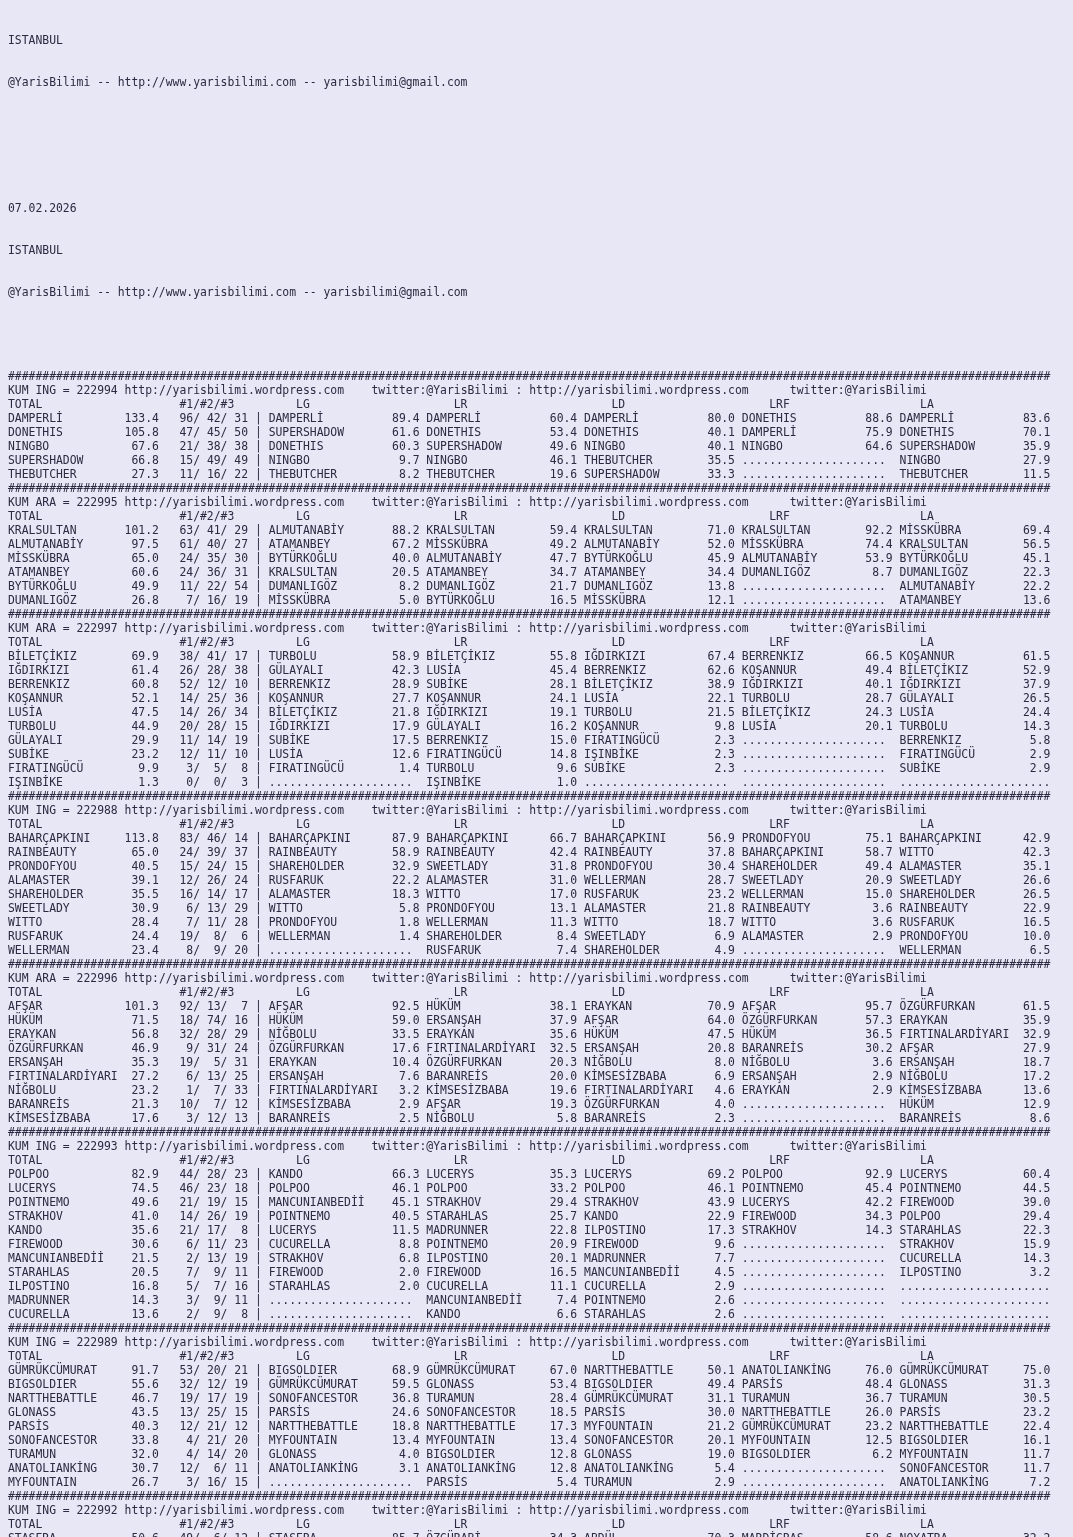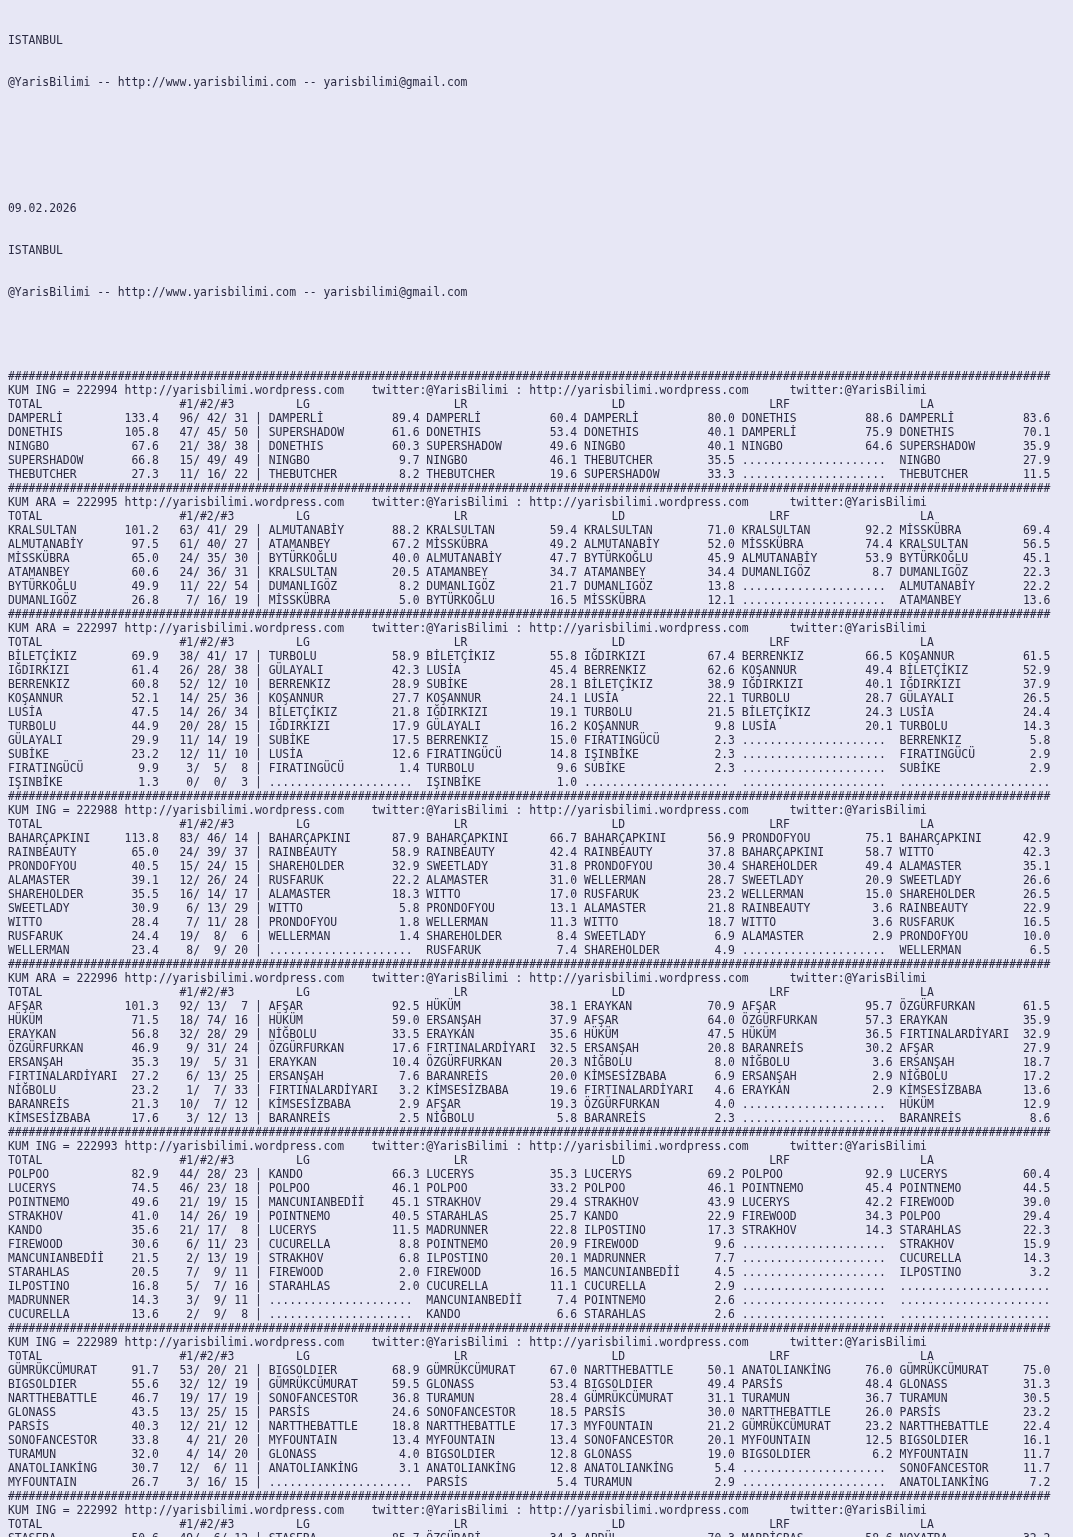--- a/index.html
+++ b/index.html
@@ -20,18 +20,18 @@
   .ln span{white-space:pre;}
 </style>
 </head>
 <body style="background: rgb(231, 231, 245); color: rgb(42, 42, 66);">
 
 <div class="doc" id="doc">
   <div class="ln">ISTANBUL</div>
   <div class="ln">@YarisBilimi -- http://www.yarisbilimi.com -- yarisbilimi@gmail.com</div>
   <div class="ln"></div>
   <div class="ln"></div>
-  <div class="ln">09.02.2026</div>
+  <div class="ln">07.02.2026</div>
   <div class="ln">ISTANBUL</div>
   <div class="ln">@YarisBilimi -- http://www.yarisbilimi.com -- yarisbilimi@gmail.com</div>
   <div class="ln"></div>
   <div id="blocks"><div class="ln"><span>########################################################################################################################################################</span></div><div class="ln"><span>KUM ING = 222994</span><span> http://yarisbilimi.wordpress.com</span><span>    twitter:@YarisBilimi</span><span> : http://yarisbilimi.wordpress.com</span><span>      twitter:@YarisBilimi</span></div><div class="ln"><span>TOTAL                    #1/#2/#3         LG                     LR                     LD                     LRF                   LA</span></div><div class="ln"><span>DAMPERLİ         </span><span>133.4</span><span>   96/ 42/ 31</span><span> | </span><span>DAMPERLİ          89.4 </span><span>DAMPERLİ          60.4 </span><span>DAMPERLİ          80.0 </span><span>DONETHIS          88.6 </span><span>DAMPERLİ          83.6</span></div><div class="ln"><span>DONETHIS         </span><span>105.8</span><span>   47/ 45/ 50</span><span> | </span><span>SUPERSHADOW       61.6 </span><span>DONETHIS          53.4 </span><span>DONETHIS          40.1 </span><span>DAMPERLİ          75.9 </span><span>DONETHIS          70.1</span></div><div class="ln"><span>NINGBO           </span><span> 67.6</span><span>   21/ 38/ 38</span><span> | </span><span>DONETHIS          60.3 </span><span>SUPERSHADOW       49.6 </span><span>NINGBO            40.1 </span><span>NINGBO            64.6 </span><span>SUPERSHADOW       35.9</span></div><div class="ln"><span>SUPERSHADOW      </span><span> 66.8</span><span>   15/ 49/ 49</span><span> | </span><span>NINGBO             9.7 </span><span>NINGBO            46.1 </span><span>THEBUTCHER        35.5 </span><span>.....................  </span><span>NINGBO            27.9</span></div><div class="ln"><span>THEBUTCHER       </span><span> 27.3</span><span>   11/ 16/ 22</span><span> | </span><span>THEBUTCHER         8.2 </span><span>THEBUTCHER        19.6 </span><span>SUPERSHADOW       33.3 </span><span>.....................  </span><span>THEBUTCHER        11.5</span></div><div class="ln"><span>########################################################################################################################################################</span></div><div class="ln"><span>KUM ARA = 222995</span><span> http://yarisbilimi.wordpress.com</span><span>    twitter:@YarisBilimi</span><span> : http://yarisbilimi.wordpress.com</span><span>      twitter:@YarisBilimi</span></div><div class="ln"><span>TOTAL                    #1/#2/#3         LG                     LR                     LD                     LRF                   LA</span></div><div class="ln"><span>KRALSULTAN       </span><span>101.2</span><span>   63/ 41/ 29</span><span> | </span><span>ALMUTANABİY       88.2 </span><span>KRALSULTAN        59.4 </span><span>KRALSULTAN        71.0 </span><span>KRALSULTAN        92.2 </span><span>MİSSKÜBRA         69.4</span></div><div class="ln"><span>ALMUTANABİY      </span><span> 97.5</span><span>   61/ 40/ 27</span><span> | </span><span>ATAMANBEY         67.2 </span><span>MİSSKÜBRA         49.2 </span><span>ALMUTANABİY       52.0 </span><span>MİSSKÜBRA         74.4 </span><span>KRALSULTAN        56.5</span></div><div class="ln"><span>MİSSKÜBRA        </span><span> 65.0</span><span>   24/ 35/ 30</span><span> | </span><span>BYTÜRKOĞLU        40.0 </span><span>ALMUTANABİY       47.7 </span><span>BYTÜRKOĞLU        45.9 </span><span>ALMUTANABİY       53.9 </span><span>BYTÜRKOĞLU        45.1</span></div><div class="ln"><span>ATAMANBEY        </span><span> 60.6</span><span>   24/ 36/ 31</span><span> | </span><span>KRALSULTAN        20.5 </span><span>ATAMANBEY         34.7 </span><span>ATAMANBEY         34.4 </span><span>DUMANLIGÖZ         8.7 </span><span>DUMANLIGÖZ        22.3</span></div><div class="ln"><span>BYTÜRKOĞLU       </span><span> 49.9</span><span>   11/ 22/ 54</span><span> | </span><span>DUMANLIGÖZ         8.2 </span><span>DUMANLIGÖZ        21.7 </span><span>DUMANLIGÖZ        13.8 </span><span>.....................  </span><span>ALMUTANABİY       22.2</span></div><div class="ln"><span>DUMANLIGÖZ       </span><span> 26.8</span><span>    7/ 16/ 19</span><span> | </span><span>MİSSKÜBRA          5.0 </span><span>BYTÜRKOĞLU        16.5 </span><span>MİSSKÜBRA         12.1 </span><span>.....................  </span><span>ATAMANBEY         13.6</span></div><div class="ln"><span>########################################################################################################################################################</span></div><div class="ln"><span>KUM ARA = 222997</span><span> http://yarisbilimi.wordpress.com</span><span>    twitter:@YarisBilimi</span><span> : http://yarisbilimi.wordpress.com</span><span>      twitter:@YarisBilimi</span></div><div class="ln"><span>TOTAL                    #1/#2/#3         LG                     LR                     LD                     LRF                   LA</span></div><div class="ln"><span>BİLETÇİKIZ       </span><span> 69.9</span><span>   38/ 41/ 17</span><span> | </span><span>TURBOLU           58.9 </span><span>BİLETÇİKIZ        55.8 </span><span>IĞDIRKIZI         67.4 </span><span>BERRENKIZ         66.5 </span><span>KOŞANNUR          61.5</span></div><div class="ln"><span>IĞDIRKIZI        </span><span> 61.4</span><span>   26/ 28/ 38</span><span> | </span><span>GÜLAYALI          42.3 </span><span>LUSİA             45.4 </span><span>BERRENKIZ         62.6 </span><span>KOŞANNUR          49.4 </span><span>BİLETÇİKIZ        52.9</span></div><div class="ln"><span>BERRENKIZ        </span><span> 60.8</span><span>   52/ 12/ 10</span><span> | </span><span>BERRENKIZ         28.9 </span><span>SUBİKE            28.1 </span><span>BİLETÇİKIZ        38.9 </span><span>IĞDIRKIZI         40.1 </span><span>IĞDIRKIZI         37.9</span></div><div class="ln"><span>KOŞANNUR         </span><span> 52.1</span><span>   14/ 25/ 36</span><span> | </span><span>KOŞANNUR          27.7 </span><span>KOŞANNUR          24.1 </span><span>LUSİA             22.1 </span><span>TURBOLU           28.7 </span><span>GÜLAYALI          26.5</span></div><div class="ln"><span>LUSİA            </span><span> 47.5</span><span>   14/ 26/ 34</span><span> | </span><span>BİLETÇİKIZ        21.8 </span><span>IĞDIRKIZI         19.1 </span><span>TURBOLU           21.5 </span><span>BİLETÇİKIZ        24.3 </span><span>LUSİA             24.4</span></div><div class="ln"><span>TURBOLU          </span><span> 44.9</span><span>   20/ 28/ 15</span><span> | </span><span>IĞDIRKIZI         17.9 </span><span>GÜLAYALI          16.2 </span><span>KOŞANNUR           9.8 </span><span>LUSİA             20.1 </span><span>TURBOLU           14.3</span></div><div class="ln"><span>GÜLAYALI         </span><span> 29.9</span><span>   11/ 14/ 19</span><span> | </span><span>SUBİKE            17.5 </span><span>BERRENKIZ         15.0 </span><span>FIRATINGÜCÜ        2.3 </span><span>.....................  </span><span>BERRENKIZ          5.8</span></div><div class="ln"><span>SUBİKE           </span><span> 23.2</span><span>   12/ 11/ 10</span><span> | </span><span>LUSİA             12.6 </span><span>FIRATINGÜCÜ       14.8 </span><span>IŞINBİKE           2.3 </span><span>.....................  </span><span>FIRATINGÜCÜ        2.9</span></div><div class="ln"><span>FIRATINGÜCÜ      </span><span>  9.9</span><span>    3/  5/  8</span><span> | </span><span>FIRATINGÜCÜ        1.4 </span><span>TURBOLU            9.6 </span><span>SUBİKE             2.3 </span><span>.....................  </span><span>SUBİKE             2.9</span></div><div class="ln"><span>IŞINBİKE         </span><span>  1.3</span><span>    0/  0/  3</span><span> | </span><span>.....................  </span><span>IŞINBİKE           1.0 </span><span>.....................  </span><span>.....................  </span><span>......................</span></div><div class="ln"><span>########################################################################################################################################################</span></div><div class="ln"><span>KUM ING = 222988</span><span> http://yarisbilimi.wordpress.com</span><span>    twitter:@YarisBilimi</span><span> : http://yarisbilimi.wordpress.com</span><span>      twitter:@YarisBilimi</span></div><div class="ln"><span>TOTAL                    #1/#2/#3         LG                     LR                     LD                     LRF                   LA</span></div><div class="ln"><span>BAHARÇAPKINI     </span><span>113.8</span><span>   83/ 46/ 14</span><span> | </span><span>BAHARÇAPKINI      87.9 </span><span>BAHARÇAPKINI      66.7 </span><span>BAHARÇAPKINI      56.9 </span><span>PRONDOFYOU        75.1 </span><span>BAHARÇAPKINI      42.9</span></div><div class="ln"><span>RAINBEAUTY       </span><span> 65.0</span><span>   24/ 39/ 37</span><span> | </span><span>RAINBEAUTY        58.9 </span><span>RAINBEAUTY        42.4 </span><span>RAINBEAUTY        37.8 </span><span>BAHARÇAPKINI      58.7 </span><span>WITTO             42.3</span></div><div class="ln"><span>PRONDOFYOU       </span><span> 40.5</span><span>   15/ 24/ 15</span><span> | </span><span>SHAREHOLDER       32.9 </span><span>SWEETLADY         31.8 </span><span>PRONDOFYOU        30.4 </span><span>SHAREHOLDER       49.4 </span><span>ALAMASTER         35.1</span></div><div class="ln"><span>ALAMASTER        </span><span> 39.1</span><span>   12/ 26/ 24</span><span> | </span><span>RUSFARUK          22.2 </span><span>ALAMASTER         31.0 </span><span>WELLERMAN         28.7 </span><span>SWEETLADY         20.9 </span><span>SWEETLADY         26.6</span></div><div class="ln"><span>SHAREHOLDER      </span><span> 35.5</span><span>   16/ 14/ 17</span><span> | </span><span>ALAMASTER         18.3 </span><span>WITTO             17.0 </span><span>RUSFARUK          23.2 </span><span>WELLERMAN         15.0 </span><span>SHAREHOLDER       26.5</span></div><div class="ln"><span>SWEETLADY        </span><span> 30.9</span><span>    6/ 13/ 29</span><span> | </span><span>WITTO              5.8 </span><span>PRONDOFYOU        13.1 </span><span>ALAMASTER         21.8 </span><span>RAINBEAUTY         3.6 </span><span>RAINBEAUTY        22.9</span></div><div class="ln"><span>WITTO            </span><span> 28.4</span><span>    7/ 11/ 28</span><span> | </span><span>PRONDOFYOU         1.8 </span><span>WELLERMAN         11.3 </span><span>WITTO             18.7 </span><span>WITTO              3.6 </span><span>RUSFARUK          16.5</span></div><div class="ln"><span>RUSFARUK         </span><span> 24.4</span><span>   19/  8/  6</span><span> | </span><span>WELLERMAN          1.4 </span><span>SHAREHOLDER        8.4 </span><span>SWEETLADY          6.9 </span><span>ALAMASTER          2.9 </span><span>PRONDOFYOU        10.0</span></div><div class="ln"><span>WELLERMAN        </span><span> 23.4</span><span>    8/  9/ 20</span><span> | </span><span>.....................  </span><span>RUSFARUK           7.4 </span><span>SHAREHOLDER        4.9 </span><span>.....................  </span><span>WELLERMAN          6.5</span></div><div class="ln"><span>########################################################################################################################################################</span></div><div class="ln"><span>KUM ARA = 222996</span><span> http://yarisbilimi.wordpress.com</span><span>    twitter:@YarisBilimi</span><span> : http://yarisbilimi.wordpress.com</span><span>      twitter:@YarisBilimi</span></div><div class="ln"><span>TOTAL                    #1/#2/#3         LG                     LR                     LD                     LRF                   LA</span></div><div class="ln"><span>AFŞAR            </span><span>101.3</span><span>   92/ 13/  7</span><span> | </span><span>AFŞAR             92.5 </span><span>HÜKÜM             38.1 </span><span>ERAYKAN           70.9 </span><span>AFŞAR             95.7 </span><span>ÖZGÜRFURKAN       61.5</span></div><div class="ln"><span>HÜKÜM            </span><span> 71.5</span><span>   18/ 74/ 16</span><span> | </span><span>HÜKÜM             59.0 </span><span>ERSANŞAH          37.9 </span><span>AFŞAR             64.0 </span><span>ÖZGÜRFURKAN       57.3 </span><span>ERAYKAN           35.9</span></div><div class="ln"><span>ERAYKAN          </span><span> 56.8</span><span>   32/ 28/ 29</span><span> | </span><span>NİĞBOLU           33.5 </span><span>ERAYKAN           35.6 </span><span>HÜKÜM             47.5 </span><span>HÜKÜM             36.5 </span><span>FIRTINALARDİYARI  32.9</span></div><div class="ln"><span>ÖZGÜRFURKAN      </span><span> 46.9</span><span>    9/ 31/ 24</span><span> | </span><span>ÖZGÜRFURKAN       17.6 </span><span>FIRTINALARDİYARI  32.5 </span><span>ERSANŞAH          20.8 </span><span>BARANREİS         30.2 </span><span>AFŞAR             27.9</span></div><div class="ln"><span>ERSANŞAH         </span><span> 35.3</span><span>   19/  5/ 31</span><span> | </span><span>ERAYKAN           10.4 </span><span>ÖZGÜRFURKAN       20.3 </span><span>NİĞBOLU            8.0 </span><span>NİĞBOLU            3.6 </span><span>ERSANŞAH          18.7</span></div><div class="ln"><span>FIRTINALARDİYARI </span><span> 27.2</span><span>    6/ 13/ 25</span><span> | </span><span>ERSANŞAH           7.6 </span><span>BARANREİS         20.0 </span><span>KİMSESİZBABA       6.9 </span><span>ERSANŞAH           2.9 </span><span>NİĞBOLU           17.2</span></div><div class="ln"><span>NİĞBOLU          </span><span> 23.2</span><span>    1/  7/ 33</span><span> | </span><span>FIRTINALARDİYARI   3.2 </span><span>KİMSESİZBABA      19.6 </span><span>FIRTINALARDİYARI   4.6 </span><span>ERAYKAN            2.9 </span><span>KİMSESİZBABA      13.6</span></div><div class="ln"><span>BARANREİS        </span><span> 21.3</span><span>   10/  7/ 12</span><span> | </span><span>KİMSESİZBABA       2.9 </span><span>AFŞAR             19.3 </span><span>ÖZGÜRFURKAN        4.0 </span><span>.....................  </span><span>HÜKÜM             12.9</span></div><div class="ln"><span>KİMSESİZBABA     </span><span> 17.6</span><span>    3/ 12/ 13</span><span> | </span><span>BARANREİS          2.5 </span><span>NİĞBOLU            5.8 </span><span>BARANREİS          2.3 </span><span>.....................  </span><span>BARANREİS          8.6</span></div><div class="ln"><span>########################################################################################################################################################</span></div><div class="ln"><span>KUM ING = 222993</span><span> http://yarisbilimi.wordpress.com</span><span>    twitter:@YarisBilimi</span><span> : http://yarisbilimi.wordpress.com</span><span>      twitter:@YarisBilimi</span></div><div class="ln"><span>TOTAL                    #1/#2/#3         LG                     LR                     LD                     LRF                   LA</span></div><div class="ln"><span>POLPOO           </span><span> 82.9</span><span>   44/ 28/ 23</span><span> | </span><span>KANDO             66.3 </span><span>LUCERYS           35.3 </span><span>LUCERYS           69.2 </span><span>POLPOO            92.9 </span><span>LUCERYS           60.4</span></div><div class="ln"><span>LUCERYS          </span><span> 74.5</span><span>   46/ 23/ 18</span><span> | </span><span>POLPOO            46.1 </span><span>POLPOO            33.2 </span><span>POLPOO            46.1 </span><span>POINTNEMO         45.4 </span><span>POINTNEMO         44.5</span></div><div class="ln"><span>POINTNEMO        </span><span> 49.6</span><span>   21/ 19/ 15</span><span> | </span><span>MANCUNIANBEDİİ    45.1 </span><span>STRAKHOV          29.4 </span><span>STRAKHOV          43.9 </span><span>LUCERYS           42.2 </span><span>FIREWOOD          39.0</span></div><div class="ln"><span>STRAKHOV         </span><span> 41.0</span><span>   14/ 26/ 19</span><span> | </span><span>POINTNEMO         40.5 </span><span>STARAHLAS         25.7 </span><span>KANDO             22.9 </span><span>FIREWOOD          34.3 </span><span>POLPOO            29.4</span></div><div class="ln"><span>KANDO            </span><span> 35.6</span><span>   21/ 17/  8</span><span> | </span><span>LUCERYS           11.5 </span><span>MADRUNNER         22.8 </span><span>ILPOSTINO         17.3 </span><span>STRAKHOV          14.3 </span><span>STARAHLAS         22.3</span></div><div class="ln"><span>FIREWOOD         </span><span> 30.6</span><span>    6/ 11/ 23</span><span> | </span><span>CUCURELLA          8.8 </span><span>POINTNEMO         20.9 </span><span>FIREWOOD           9.6 </span><span>.....................  </span><span>STRAKHOV          15.9</span></div><div class="ln"><span>MANCUNIANBEDİİ   </span><span> 21.5</span><span>    2/ 13/ 19</span><span> | </span><span>STRAKHOV           6.8 </span><span>ILPOSTINO         20.1 </span><span>MADRUNNER          7.7 </span><span>.....................  </span><span>CUCURELLA         14.3</span></div><div class="ln"><span>STARAHLAS        </span><span> 20.5</span><span>    7/  9/ 11</span><span> | </span><span>FIREWOOD           2.0 </span><span>FIREWOOD          16.5 </span><span>MANCUNIANBEDİİ     4.5 </span><span>.....................  </span><span>ILPOSTINO          3.2</span></div><div class="ln"><span>ILPOSTINO        </span><span> 16.8</span><span>    5/  7/ 16</span><span> | </span><span>STARAHLAS          2.0 </span><span>CUCURELLA         11.1 </span><span>CUCURELLA          2.9 </span><span>.....................  </span><span>......................</span></div><div class="ln"><span>MADRUNNER        </span><span> 14.3</span><span>    3/  9/ 11</span><span> | </span><span>.....................  </span><span>MANCUNIANBEDİİ     7.4 </span><span>POINTNEMO          2.6 </span><span>.....................  </span><span>......................</span></div><div class="ln"><span>CUCURELLA        </span><span> 13.6</span><span>    2/  9/  8</span><span> | </span><span>.....................  </span><span>KANDO              6.6 </span><span>STARAHLAS          2.6 </span><span>.....................  </span><span>......................</span></div><div class="ln"><span>########################################################################################################################################################</span></div><div class="ln"><span>KUM ING = 222989</span><span> http://yarisbilimi.wordpress.com</span><span>    twitter:@YarisBilimi</span><span> : http://yarisbilimi.wordpress.com</span><span>      twitter:@YarisBilimi</span></div><div class="ln"><span>TOTAL                    #1/#2/#3         LG                     LR                     LD                     LRF                   LA</span></div><div class="ln"><span>GÜMRÜKCÜMURAT    </span><span> 91.7</span><span>   53/ 20/ 21</span><span> | </span><span>BIGSOLDIER        68.9 </span><span>GÜMRÜKCÜMURAT     67.0 </span><span>NARTTHEBATTLE     50.1 </span><span>ANATOLIANKİNG     76.0 </span><span>GÜMRÜKCÜMURAT     75.0</span></div><div class="ln"><span>BIGSOLDIER       </span><span> 55.6</span><span>   32/ 12/ 19</span><span> | </span><span>GÜMRÜKCÜMURAT     59.5 </span><span>GLONASS           53.4 </span><span>BIGSOLDIER        49.4 </span><span>PARSİS            48.4 </span><span>GLONASS           31.3</span></div><div class="ln"><span>NARTTHEBATTLE    </span><span> 46.7</span><span>   19/ 17/ 19</span><span> | </span><span>SONOFANCESTOR     36.8 </span><span>TURAMUN           28.4 </span><span>GÜMRÜKCÜMURAT     31.1 </span><span>TURAMUN           36.7 </span><span>TURAMUN           30.5</span></div><div class="ln"><span>GLONASS          </span><span> 43.5</span><span>   13/ 25/ 15</span><span> | </span><span>PARSİS            24.6 </span><span>SONOFANCESTOR     18.5 </span><span>PARSİS            30.0 </span><span>NARTTHEBATTLE     26.0 </span><span>PARSİS            23.2</span></div><div class="ln"><span>PARSİS           </span><span> 40.3</span><span>   12/ 21/ 12</span><span> | </span><span>NARTTHEBATTLE     18.8 </span><span>NARTTHEBATTLE     17.3 </span><span>MYFOUNTAIN        21.2 </span><span>GÜMRÜKCÜMURAT     23.2 </span><span>NARTTHEBATTLE     22.4</span></div><div class="ln"><span>SONOFANCESTOR    </span><span> 33.8</span><span>    4/ 21/ 20</span><span> | </span><span>MYFOUNTAIN        13.4 </span><span>MYFOUNTAIN        13.4 </span><span>SONOFANCESTOR     20.1 </span><span>MYFOUNTAIN        12.5 </span><span>BIGSOLDIER        16.1</span></div><div class="ln"><span>TURAMUN          </span><span> 32.0</span><span>    4/ 14/ 20</span><span> | </span><span>GLONASS            4.0 </span><span>BIGSOLDIER        12.8 </span><span>GLONASS           19.0 </span><span>BIGSOLDIER         6.2 </span><span>MYFOUNTAIN        11.7</span></div><div class="ln"><span>ANATOLIANKİNG    </span><span> 30.7</span><span>   12/  6/ 11</span><span> | </span><span>ANATOLIANKİNG      3.1 </span><span>ANATOLIANKİNG     12.8 </span><span>ANATOLIANKİNG      5.4 </span><span>.....................  </span><span>SONOFANCESTOR     11.7</span></div><div class="ln"><span>MYFOUNTAIN       </span><span> 26.7</span><span>    3/ 16/ 15</span><span> | </span><span>.....................  </span><span>PARSİS             5.4 </span><span>TURAMUN            2.9 </span><span>.....................  </span><span>ANATOLIANKİNG      7.2</span></div><div class="ln"><span>########################################################################################################################################################</span></div><div class="ln"><span>KUM ING = 222992</span><span> http://yarisbilimi.wordpress.com</span><span>    twitter:@YarisBilimi</span><span> : http://yarisbilimi.wordpress.com</span><span>      twitter:@YarisBilimi</span></div><div class="ln"><span>TOTAL                    #1/#2/#3         LG                     LR                     LD                     LRF                   LA</span></div><div class="ln"><span>STASERA          </span><span> 50.6</span><span>   49/  6/ 12</span><span> | </span><span>STASERA           85.7 </span><span>ÖZGÜRABİ          34.3 </span><span>ABDÜL             70.3 </span><span>MARDİGRAS         58.6 </span><span>NOXATRA           32.2</span></div></div>
 </div>
 
 </body></html>

